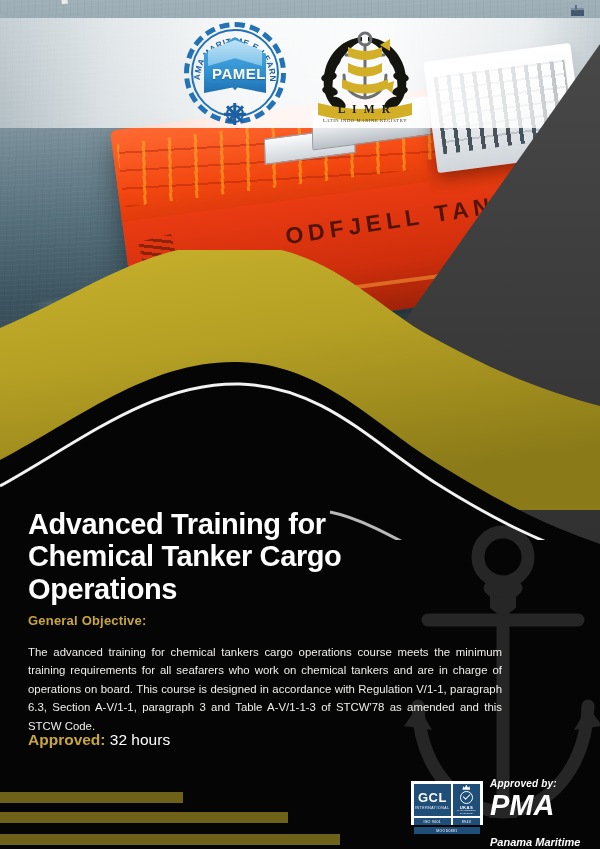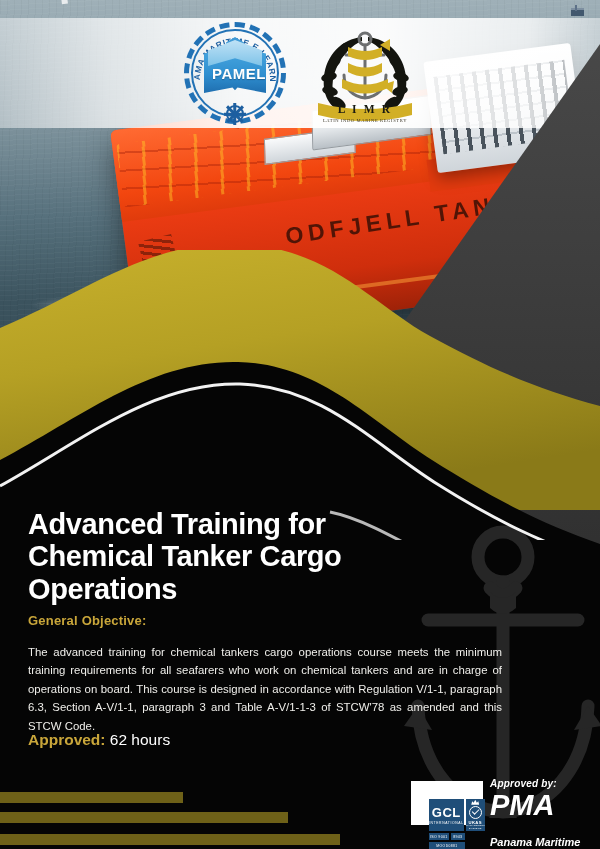--- a/index.html
+++ b/index.html
@@ -171,21 +171,21 @@
 
   
   .bar{position:absolute;background:#6e6118;z-index:9;}
   .bar1{left:0;top:792px;width:183px;height:11px;}
   .bar2{left:0;top:812px;width:288px;height:11px;}
   .bar3{left:0;top:834px;width:340px;height:11px;}
 
   
   .gcl{
     position:absolute;left:411px;top:781px;width:72px;height:44px;background:#fff;
-    z-index:11;padding:18px;
+    z-index:11;padding:3px;
   }
   .gcl-row{display:flex;gap:2px;height:32px;}
   .gcl-left{flex:1.35;background:#1f4e79;display:flex;flex-direction:column;align-items:center;justify-content:center;color:#fff;}
   .gcl-left .g1{font-size:13px;font-weight:700;letter-spacing:.5px;line-height:1;}
   .gcl-left .g2{font-size:3.4px;letter-spacing:.6px;margin-top:2px;}
   .gcl-right{flex:1;background:#1f4e79;display:flex;flex-direction:column;align-items:center;justify-content:center;color:#fff;}
   .ukas-crown{width:8px;height:5px;background:#fff;clip-path:polygon(0 100%,12% 30%,30% 62%,50% 0,70% 62%,88% 30%,100% 100%);}
   .ukas-circle{width:13px;height:13px;border:1.3px solid #fff;border-radius:50%;display:flex;align-items:center;justify-content:center;margin-top:1px;}
   .ukas-tick{width:7px;height:3.5px;border-left:1.3px solid #fff;border-bottom:1.3px solid #fff;transform:rotate(-45deg);margin-top:-2px;}
   .ukas-word{font-size:4.2px;font-weight:700;letter-spacing:.4px;margin-top:1px;}
@@ -339,21 +339,21 @@
   <div class="bar bar1"></div>
   <div class="bar bar2"></div>
   <div class="bar bar3"></div>
 
   <div class="content">
     <div class="title">Advanced Training for Chemical Tanker Cargo Operations</div>
     <div class="obj-label">General Objective:</div>
     <div class="body-text">The advanced training for chemical tankers cargo operations course meets the minimum training requirements for all seafarers who work on chemical tankers and are in charge of operations on board. This course is designed in accordance with Regulation V/1-1, paragraph 6.3, Section A-V/1-1, paragraph 3 and Table A-V/1-1-3 of STCW'78 as amended and this STCW Code.</div>
     <div class="duration">
       <b>Approved:</b>
-      <span>62 hours</span>
+      <span>32 hours</span>
     </div>
   </div>
 
   <div class="gcl">
     <div class="gcl-row">
       <div class="gcl-left">
         <div class="g1">GCL</div>
         <div class="g2">INTERNATIONAL</div>
       </div>
       <div class="gcl-right">

